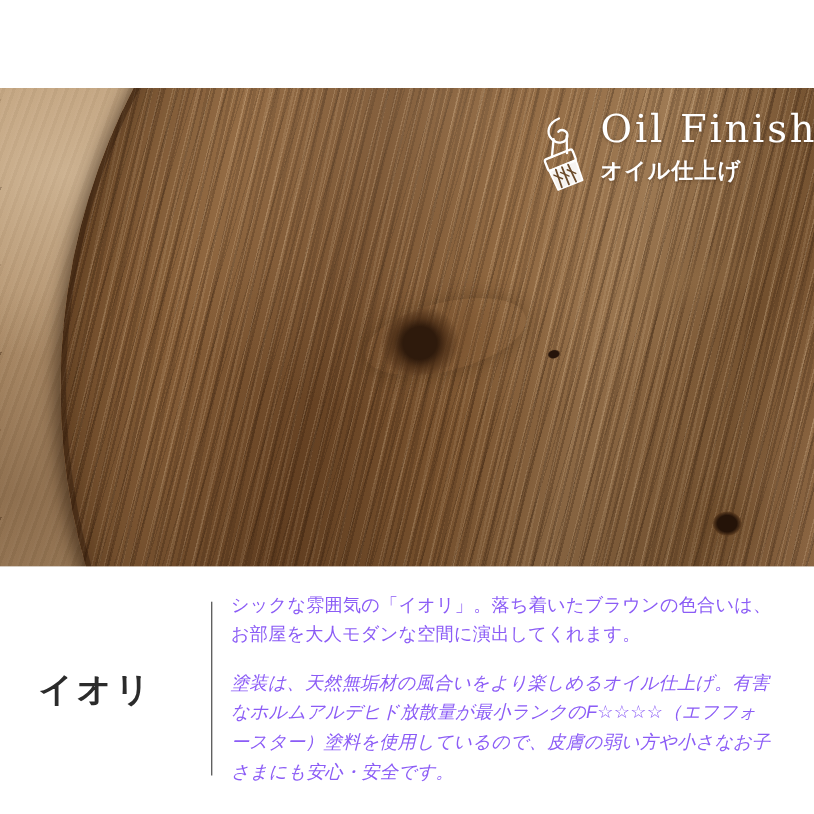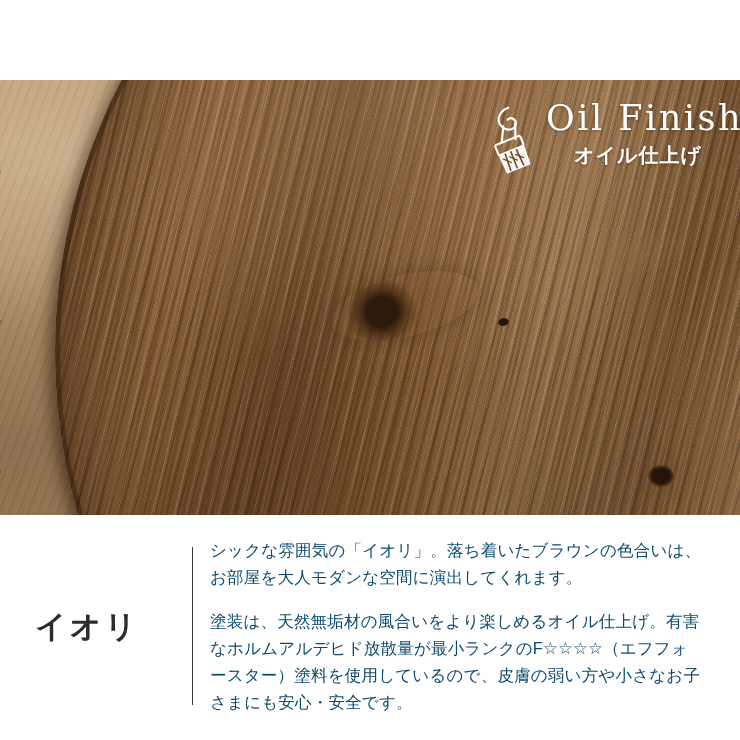--- a/index.html
+++ b/index.html
@@ -159,21 +159,21 @@
     left: 0;
     top: 2px;
     width: 78px;
     height: 80px;
   }
   .badge-text {
     position: absolute;
     left: 66px;
     top: 0;
     width: 184px;
-    text-align: center;
+    text-align: left;
   }
   .badge-title {
     font-family: "DejaVu Serif", "Liberation Serif", serif;
     font-size: 35px;
     font-weight: 400;
     letter-spacing: 2.5px;
     color: #ffffff;
     line-height: 1.15;
     text-shadow: 0 1px 3px rgba(50,28,10,.45);
     white-space: nowrap;
@@ -218,25 +218,26 @@
   .info-body {
     position: absolute;
     left: 210px;
     top: 22px;
     width: 492px;
   }
   .info-para {
     margin: 0;
     font-size: 16.5px;
     line-height: 1.62;
-    color: #0c4a6e;
+    color: #8b5cf6;
     letter-spacing: .2px;
   }
   .info-para + .info-para {
     margin-top: 18px;
+    font-style: italic;
   }
 </style>
 </head>
 <body>
 
 <div class="page">
 
   <div class="photo">
     <div class="floor"></div>
     <div class="tabletop"></div>

